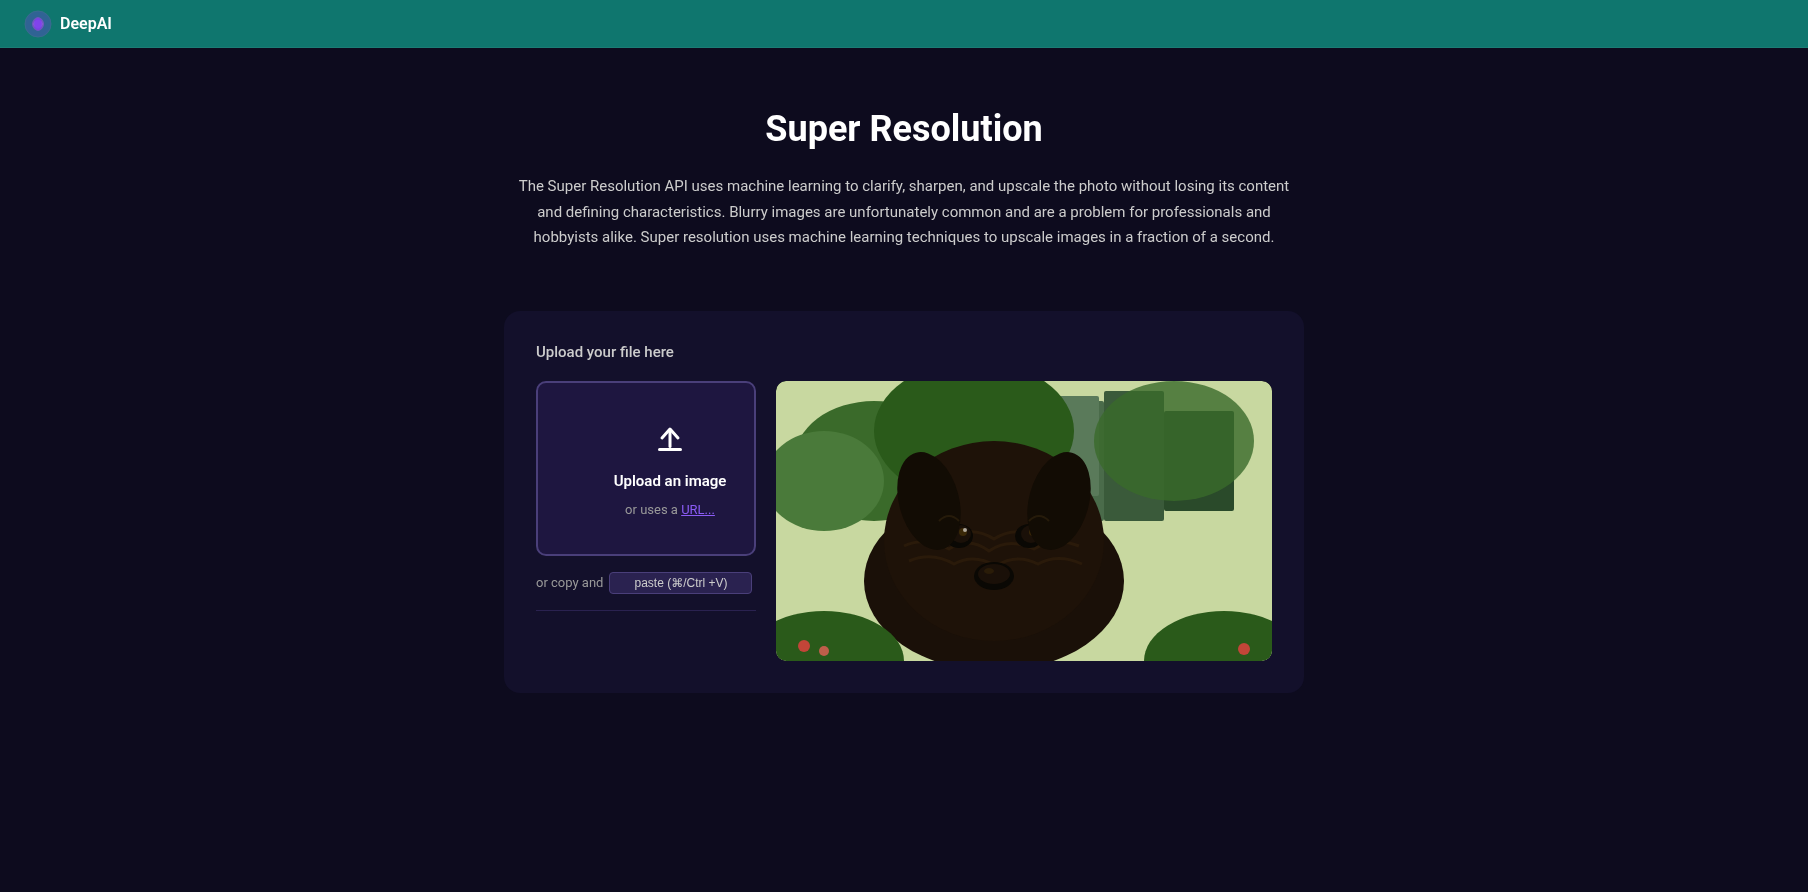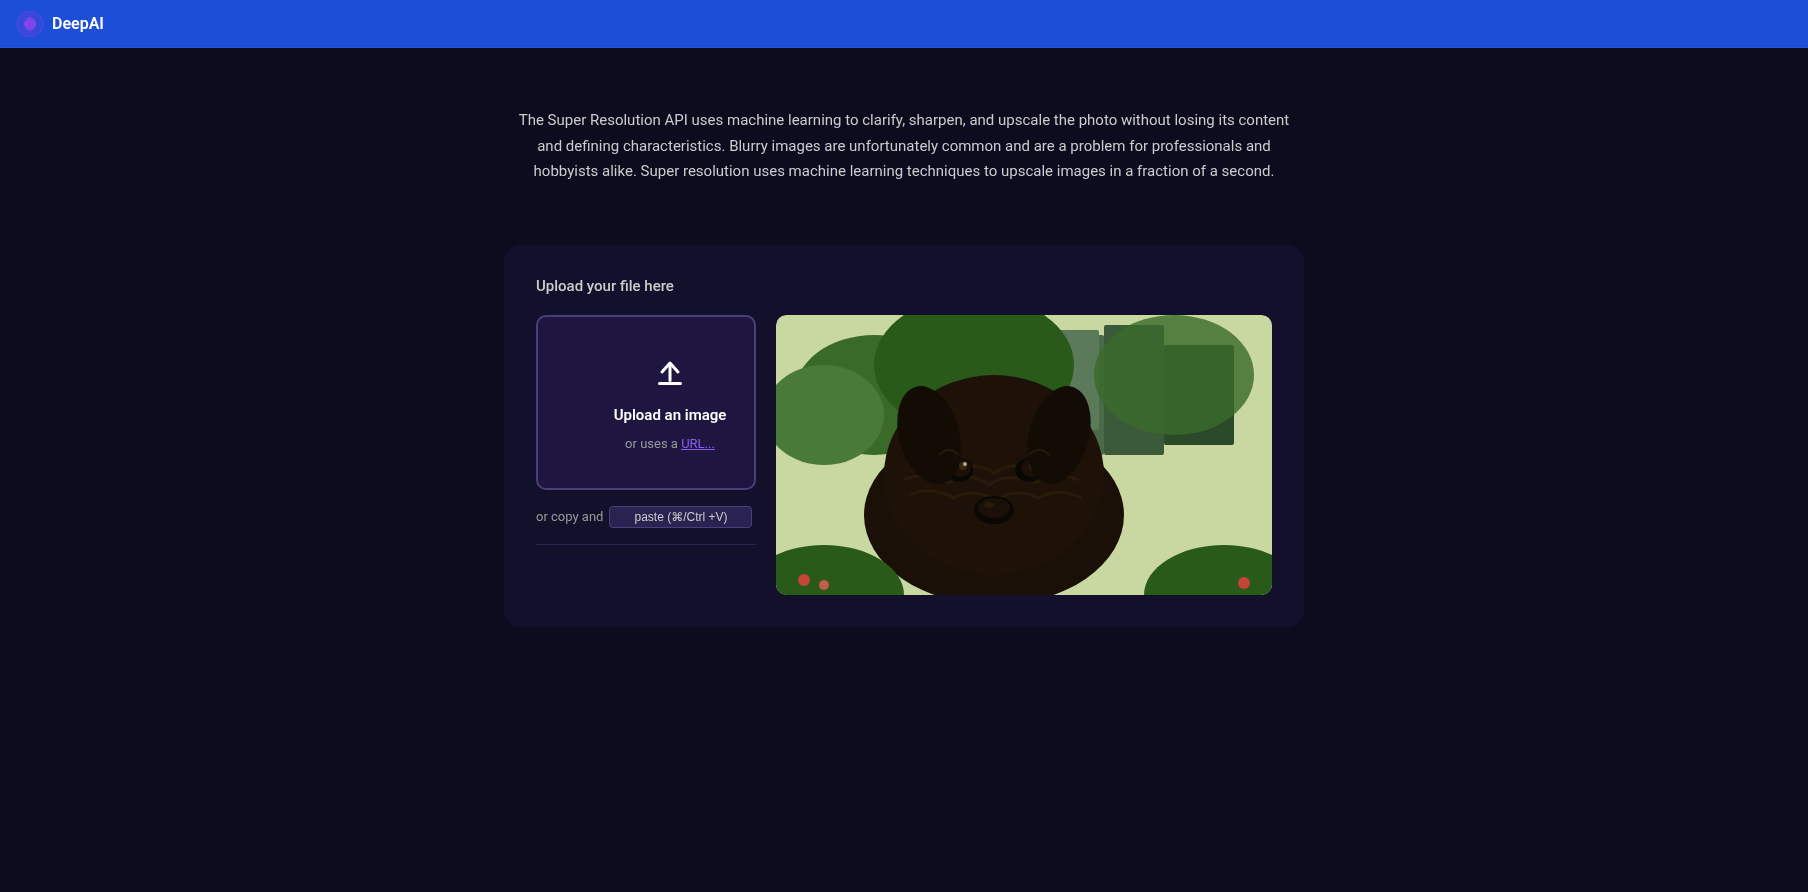--- a/index.html
+++ b/index.html
@@ -14,23 +14,23 @@
       font-family: -apple-system, BlinkMacSystemFont, 'Segoe UI', Roboto, sans-serif;
       min-height: 892px;
       overflow-x: hidden;
     }
 
     
     .navbar {
       display: flex;
       align-items: center;
       justify-content: space-between;
-      padding: 0 16px;
+      padding: 0 24px;
       height: 48px;
-      background-color: #1d4ed8;
+      background-color: #0f766e;
       border-bottom: 1px solid rgba(255,255,255,0.05);
     }
 
     .navbar-logo {
       display: flex;
       align-items: center;
       gap: 8px;
       cursor: pointer;
     }
 
@@ -249,20 +249,21 @@
       <path d="M8 14 C8 10, 12 7, 14 7 C16 7, 20 10, 20 14 C20 18, 16 21, 14 21 C12 21, 8 18, 8 14 Z" fill="#9d4edd" opacity="0.6"></path>
       <path d="M11 11 Q14 8 17 11 Q20 14 17 17 Q14 20 11 17 Q8 14 11 11 Z" fill="#c084fc" opacity="0.5"></path>
       <ellipse cx="14" cy="14" rx="4" ry="6" fill="#7c3aed" opacity="0.8"></ellipse>
     </svg>
     <span class="logo-text">DeepAI</span>
   </div>
 
 </nav>
 
 <section class="hero">
+  <h1 class="hero-title">Super Resolution</h1>
   <p class="hero-description">The Super Resolution API uses machine learning  to clarify, sharpen, and upscale the photo without losing its content and defining characteristics. Blurry images are unfortunately common and are a problem for professionals and hobbyists alike. Super resolution uses machine learning techniques to upscale images in a fraction of a second.</p>
 </section>
 
 <main class="main-content">
   <div class="upload-panel">
     <span class="upload-section-title">Upload your file here</span>
 
     <div class="upload-content-row">
 
       <div class="upload-box">

